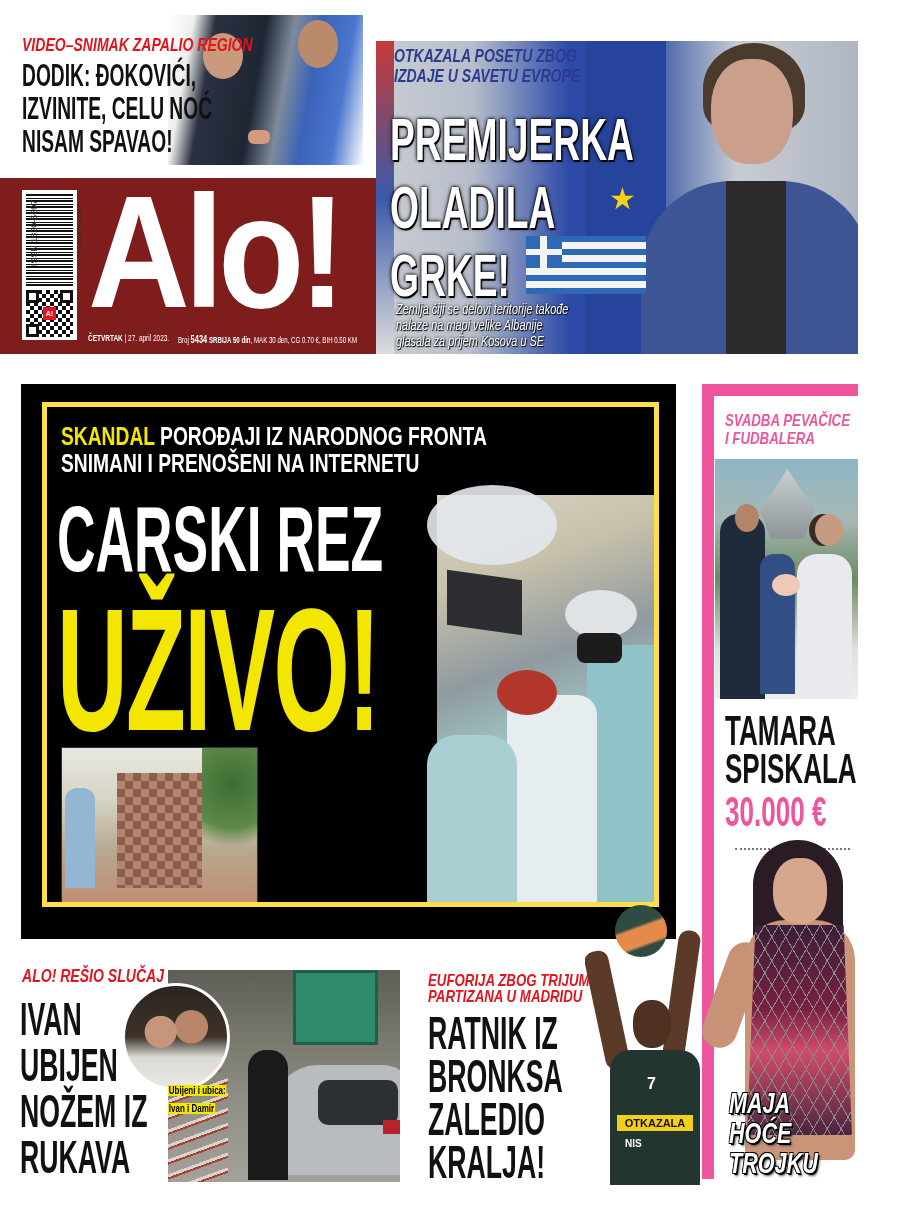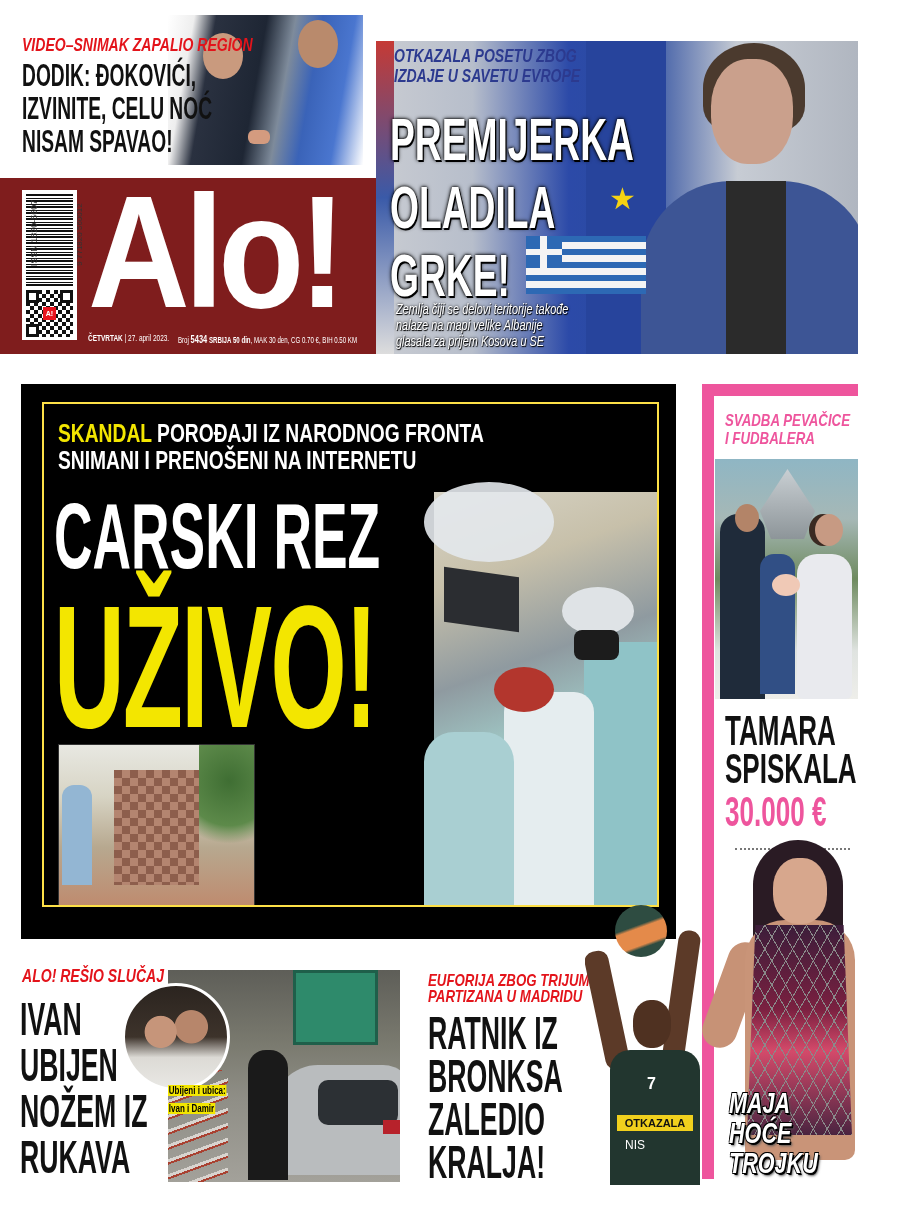--- a/index.html
+++ b/index.html
@@ -54,21 +54,21 @@
   #premijerka .woman .jacket { position: absolute; left: 0px; top: 140px; width: 230px; height: 180px; background: #3d5595; border-radius: 90px 90px 0 0; }
   #premijerka .woman .inner { position: absolute; left: 85px; top: 140px; width: 60px; height: 180px; background: #2b2b2b; }
   #premijerka .kicker { position: absolute; left: 18px; top: 5px; color: #2c3a8f; font-style: italic; font-weight: 700; font-size: 18px; line-height: 20px; transform: scaleX(0.78); transform-origin: left top; white-space: nowrap; }
   #premijerka .headline { position: absolute; left: 14px; top: 65px; color: #fff; font-weight: 900; font-size: 60px; line-height: 68px; transform: scaleX(0.62); transform-origin: left top; white-space: nowrap;
     text-shadow: 0 0 6px #000, 0 0 3px #000, 2px 2px 0 #000; }
   #premijerka .sub { position: absolute; left: 20px; top: 260px; color: #fff; font-style: italic; font-size: 14px; line-height: 16px; transform: scaleX(0.78); transform-origin: left top; white-space: nowrap;
     text-shadow: 0 0 3px #000, 1px 1px 1px #000; }
 
   
   #main { left: 21px; top: 384px; width: 655px; height: 555px; background: #000; }
-  #main .inner { position: absolute; left: 21px; top: 18px; width: 617px; height: 505px; border: 2px solid #fde047; overflow: hidden; }
+  #main .inner { position: absolute; left: 21px; top: 18px; width: 617px; height: 505px; border: 5px solid #fde047; overflow: hidden; }
   #main .kicker { position: absolute; left: 14px; top: 16px; color: #fff; font-weight: 900; font-size: 26px; line-height: 27px; transform: scaleX(0.74); transform-origin: left top; white-space: nowrap; }
   #main .kicker .y { color: #f3e600; }
   #main .surgery { position: absolute; left: 390px; top: 88px; width: 230px; height: 420px;
     background: linear-gradient(160deg, #d8d4c6 0%, #c7c0aa 20%, #8f9aa0 40%, #9fc6c4 55%, #b7d7d2 70%, #4aa1a0 85%, #b46a55 100%); }
   #main .surgery .lamp { position:absolute; left: -10px; top: -10px; width: 130px; height: 80px; border-radius: 50%; background: #e3e8ec; opacity: .9; }
   #main .surgery .monitor { position:absolute; left: 10px; top: 80px; width: 75px; height: 55px; background:#2b2d31; transform: skewY(8deg); }
   #main .surgery .cap1 { position:absolute; left: 128px; top: 95px; width: 72px; height: 48px; border-radius: 50%; background:#dfe3e6; }
   #main .surgery .mask { position:absolute; left: 140px; top: 138px; width: 45px; height: 30px; border-radius: 8px; background:#1c1c1c; }
   #main .surgery .gown1 { position:absolute; left: 150px; top: 150px; width: 90px; height: 280px; background:#8fc3c7; border-radius: 20px 0 0 0; }
   #main .surgery .gown2 { position:absolute; left: 70px; top: 200px; width: 90px; height: 220px; background:#e5edef; border-radius: 20px 20px 0 0; }
@@ -135,21 +135,21 @@
   
   #ratnik-kicker { left: 428px; top: 973px; color: #e3141b; font-style: italic; font-weight: 700; font-size: 17px; line-height: 16px; transform: scaleX(0.78); transform-origin: left top; white-space: nowrap; }
   #ratnik-headline { left: 428px; top: 1012px; color: #111; font-weight: 900; font-size: 46px; line-height: 43px; transform: scaleX(0.58); transform-origin: left top; white-space: nowrap; }
   #player { left: 585px; top: 900px; width: 125px; height: 285px; overflow: hidden; }
   #player .ball { position:absolute; left: 30px; top: 5px; width: 52px; height: 52px; border-radius: 50%; background: linear-gradient(160deg, #2e4c41 0%, #2e4c41 40%, #e48a4a 45%, #e48a4a 70%, #2e4c41 75%); }
   #player .arm1 { position:absolute; left: 10px; top: 50px; width: 24px; height: 120px; background: #5c3a28; transform: rotate(-12deg); border-radius: 10px; }
   #player .arm2 { position:absolute; left: 85px; top: 30px; width: 22px; height: 140px; background: #5c3a28; transform: rotate(8deg); border-radius: 10px; }
   #player .head { position:absolute; left: 48px; top: 100px; width: 38px; height: 48px; border-radius: 45%; background: #4f3121; }
   #player .jersey { position:absolute; left: 25px; top: 150px; width: 90px; height: 140px; background: #22362f; border-radius: 20px 20px 0 0; }
   #player .sponsor { position:absolute; left: 32px; top: 215px; width: 76px; height: 16px; background: #f1d01d; color: #111; font-size: 11px; font-weight: 700; text-align: center; line-height: 16px; }
-  #player .nis { position:absolute; left: 40px; top: 238px; color: #fff; font-size: 12px; font-weight: 400; }
+  #player .nis { position:absolute; left: 40px; top: 238px; color: #fff; font-size: 10px; font-weight: 700; }
   #player .num { position:absolute; left: 62px; top: 175px; color: #fff; font-size: 16px; font-weight: 700; }
 </style>
 </head>
 <body>
 
 <div id="dodik" class="abs">
   <div class="photo">
     <div class="head1"></div>
     <div class="head2"></div>
     <div class="hands"></div>

